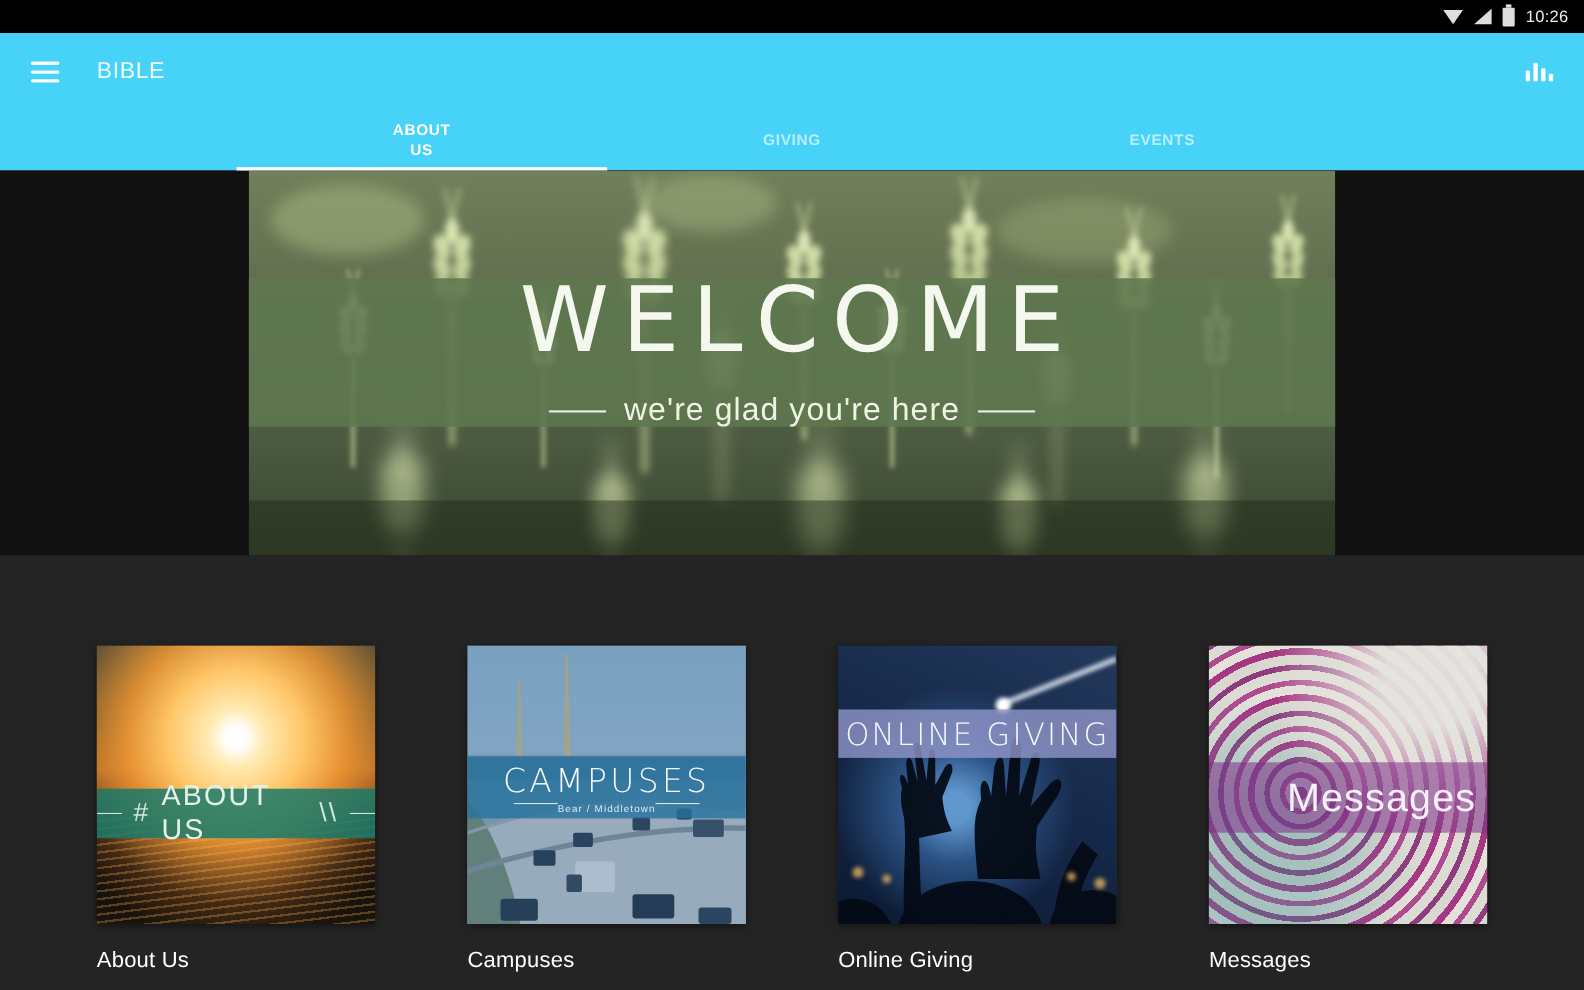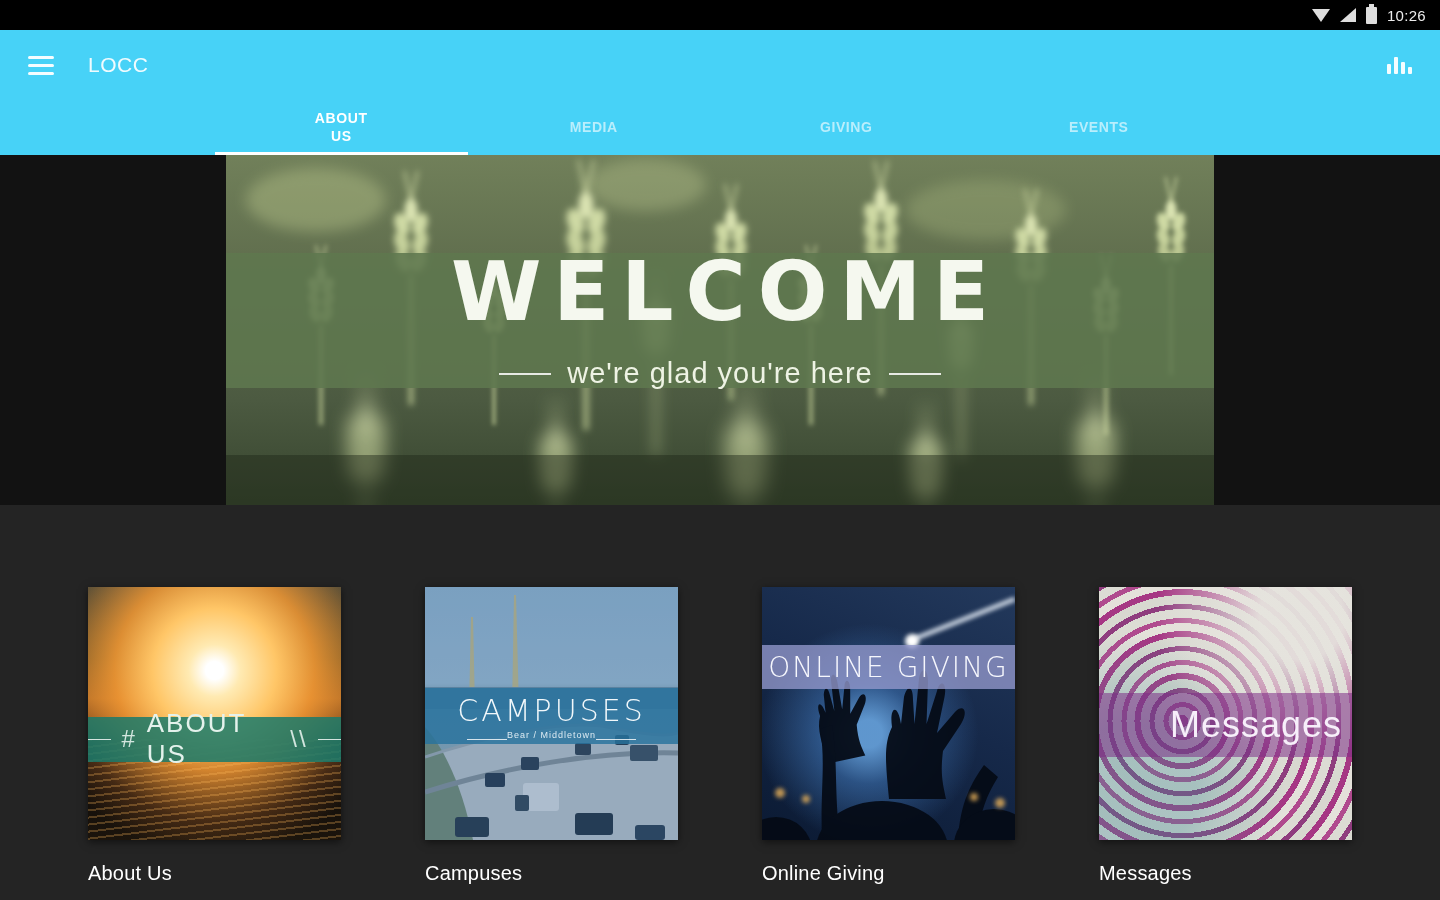--- a/index.html
+++ b/index.html
@@ -38,21 +38,21 @@
   .tab.selected { color:#ffffff; }
   .tab.selected::after { content:""; position:absolute; left:0; right:0; bottom:0; height:3px; background:#fff; }
 
   
   .hero-wrap { height:350px; background:#121212; display:flex; justify-content:center; }
   .hero { width:988px; height:350px; position:relative; overflow:hidden; cursor:pointer; }
   .hero svg { position:absolute; inset:0; }
   .hero-band { position:absolute; left:0; right:0; top:98px; height:135px;
     background:rgba(95,120,78,.88); display:flex; flex-direction:column;
     align-items:center; justify-content:center; }
-  .hero-title { color:#f5f8ef; font-size:82px; font-weight:700; letter-spacing:12px;
+  .hero-title { color:#f5f8ef; font-size:82px; font-weight:400; letter-spacing:12px;
     line-height:1; text-indent:12px; font-family:"DejaVu Sans", sans-serif; }
   .hero-sub { display:flex; align-items:center; gap:16px; margin-top:24px;
     color:#eef3e4; font-size:29px; font-weight:300; letter-spacing:1px; }
   .rule { width:52px; height:2px; background:rgba(255,255,255,.85); }
 
   
   .content { height:445px; background:#242424; padding-top:82px; }
   .cards { display:flex; padding:0 88px; gap:84px; }
   .card { width:260px; cursor:pointer; }
   .card-img { width:253px; height:253px; position:relative; overflow:hidden;
@@ -75,21 +75,21 @@
     font-size:26px; font-weight:300; letter-spacing:2px; color:#e4f2ec; }
   .band-about .srule { width:26px; }
   .hashmark { font-size:24px; font-weight:300; opacity:.9; }
 
   
   .img-campus { background:linear-gradient(180deg,#9dbfd6 0%, #a8c6da 38%, #8fb0bd 42%, #9db4b8 100%); }
   .campus-tint { position:absolute; inset:0; background:rgba(52,96,148,.33); z-index:2; }
   .band-campus { top:40%; height:22%; background:rgba(40,115,158,.82); z-index:3; }
   .band-campus .big { font-size:30px; font-weight:200; letter-spacing:3px; color:#f2f8fb;
     font-family:"DejaVu Sans", sans-serif; }
-  .band-campus .row { display:flex; align-items:flex-end; gap:0; margin-top:2px;
+  .band-campus .row { display:flex; align-items:flex-start; gap:0; margin-top:2px;
     font-size:9px; letter-spacing:1px; color:#dceaf2; }
   .band-campus .srule { width:40px; }
 
   
   .img-give { background:
     radial-gradient(circle at 42% 58%, rgba(108,170,230,.85) 0 14px, rgba(70,130,200,.5) 50px, rgba(0,0,0,0) 110px),
     linear-gradient(205deg,#23395c 0%, #16294a 45%, #0b1a33 100%); }
   .band-give { top:23%; height:17.5%; background:rgba(148,153,204,.78); z-index:3; }
   .band-give .big { font-size:28px; font-weight:300; letter-spacing:2px; color:#f6f7fd;
     font-family:"DejaVu Sans", sans-serif; }
@@ -113,37 +113,34 @@
   <span class="batt-ic"></span>
   <span class="clock">10:26</span>
 </div>
 
 <div class="app-bar">
   <div class="burger">
     <span></span>
       <span></span>
       <span></span>
   </div>
-  <div class="app-title">LOCC</div>
+  <div class="app-title">BIBLE</div>
   <div class="app-spacer"></div>
   <div class="chart-ic">
     <i></i>
       <i></i>
       <i></i>
       <i></i>
   </div>
 </div>
 
 <div class="tab-bar">
   <div class="tabs">
     <div class="tab selected">
       <span class="wrap2">ABOUT US</span>
-    </div>
-    <div class="tab">
-      <span>MEDIA</span>
     </div>
     <div class="tab">
       <span>GIVING</span>
     </div>
     <div class="tab">
       <span>EVENTS</span>
     </div>
   </div>
 </div>
 

